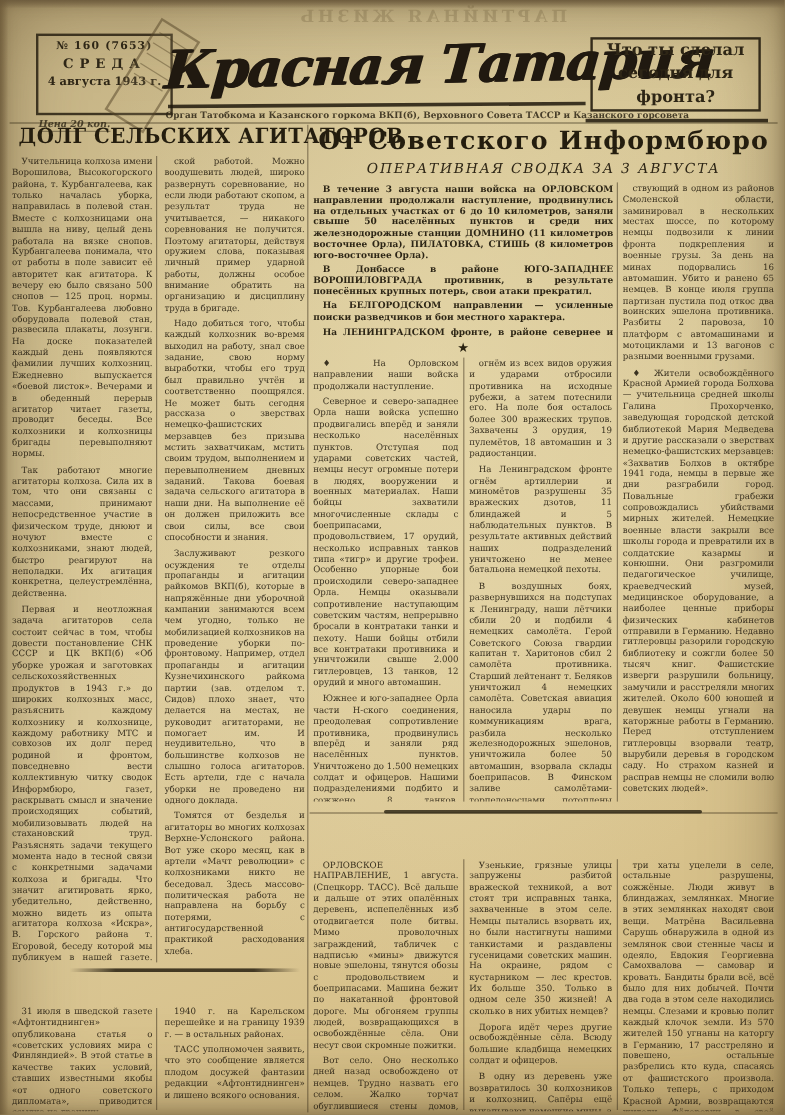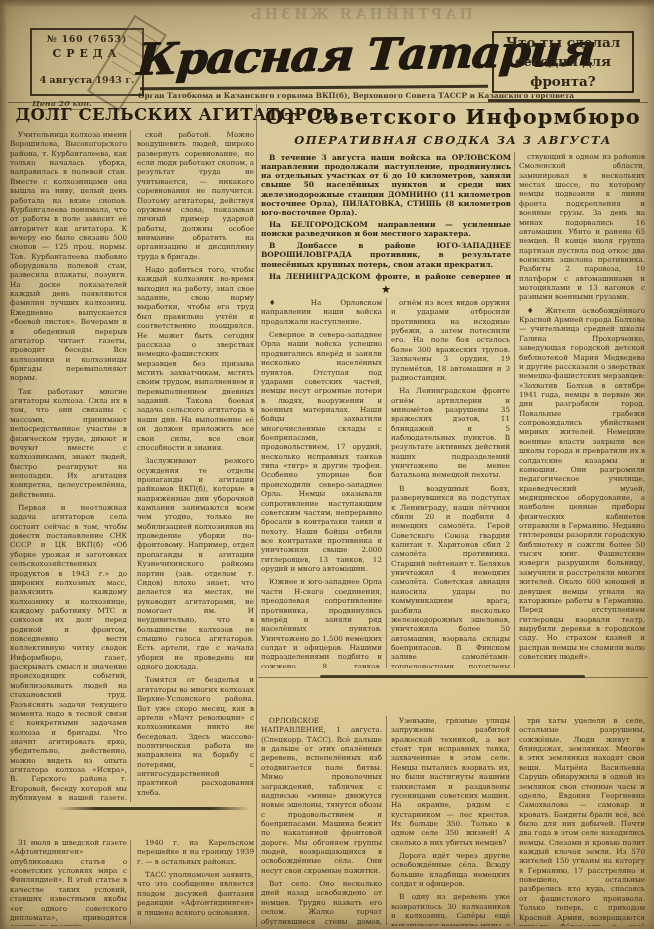--- a/index.html
+++ b/index.html
@@ -20,21 +20,21 @@
     font-weight:bold;font-size:14px;letter-spacing:3px;color:#6b5a38;opacity:.28;
     transform:scale(-1,1);filter:blur(.6px);white-space:nowrap;
   }
   
   .issue-box{
     position:absolute;left:30px;top:28px;width:106px;height:60px;
     border:2px solid rgba(40,32,16,.85);padding:4px 2px 0 2px;text-align:center;
   }
   .issue-no{font-weight:bold;font-size:9px;letter-spacing:1px;}
   .weekday{font-weight:bold;font-size:11px;letter-spacing:5px;margin-top:3px;}
-  .issue-date{font-weight:bold;font-size:9.5px;margin-top:14px;white-space:nowrap;}
+  .issue-date{font-weight:bold;font-size:9.5px;margin-top:3px;white-space:nowrap;}
   .price{position:absolute;left:32px;top:98px;font-size:8px;font-style:italic;font-weight:bold;opacity:.8;border-bottom:1px solid rgba(40,32,16,.5);padding-bottom:1px;}
   .stamp{
     position:absolute;left:108px;top:18px;width:34px;height:86px;
     border:2px solid rgba(70,56,28,.45);transform:rotate(32deg);
     background:rgba(190,170,120,.15);
   }
   .stamp i{display:block;height:0;border-top:1.5px solid rgba(70,56,28,.4);margin:9px 3px;}
   .slogan{position:absolute;left:290px;top:23px;width:240px;text-align:center;font-weight:bold;font-size:9.5px;white-space:nowrap;}
   .paper-title{
     position:absolute;left:138px;top:30px;width:352px;text-align:center;
@@ -58,21 +58,21 @@
   .taper{position:absolute;height:3px;background:linear-gradient(90deg,rgba(40,32,16,0),rgba(40,32,16,.85) 20%,rgba(40,32,16,.85) 80%,rgba(40,32,16,0));}
   
   .headline-left{
     position:absolute;left:8px;top:104px;width:248px;text-align:center;
     font-weight:bold;font-size:17.5px;letter-spacing:.5px;white-space:nowrap;
     transform:scaleX(.94);color:#241d0e;
   }
   .news-col{position:absolute;overflow:hidden;text-align:justify;font-size:7.2px;line-height:1.3;color:rgba(40,32,18,.9);}
   .news-col p{margin:0 0 4px 0;text-indent:8px;}
   .ib-title{position:absolute;left:258px;top:104px;width:390px;text-align:center;font-weight:bold;font-size:21px;letter-spacing:1px;color:#241d0e;white-space:nowrap;}
-  .ib-sub{position:absolute;left:258px;top:133px;width:390px;text-align:center;font-weight:bold;font-style:italic;font-size:11.5px;letter-spacing:1.5px;white-space:nowrap;}
+  .ib-sub{position:absolute;left:258px;top:133px;width:390px;text-align:center;font-weight:normal;font-style:italic;font-size:11.5px;letter-spacing:1.5px;white-space:nowrap;}
   .ib-lead{font-weight:bold;font-size:7.5px;line-height:1.22;color:rgba(34,27,14,.95);}
   .ib-lead p{margin:0 0 3px 0;}
   .star-sep{position:absolute;left:258px;top:283px;width:256px;text-align:center;font-size:11px;color:#2a2210;}
   .orl-head{position:absolute;left:258px;top:684px;width:390px;text-align:center;font-weight:bold;font-size:16.5px;letter-spacing:.5px;color:#241d0e;white-space:nowrap;}
   .tass-head{position:absolute;left:8px;top:813px;width:248px;text-align:center;font-weight:bold;font-size:14.5px;letter-spacing:.5px;color:#241d0e;white-space:nowrap;}
 </style>
 </head>
 <body>
 
 <div class="page">
@@ -133,22 +133,22 @@
     </div>
   <div class="news-col" style="left:137px;top:838px;width:117px;height:88px;">
       <p>1940 г. на Карельском перешейке и на границу 1939 г. — в остальных районах.</p>
       <p>ТАСС уполномочен заявить, что это сообщение является плодом досужей фантазии редакции «Афтонтиднинген» и лишено всякого основания.</p>
     </div>
 
   <div class="ib-title">От Советского Информбюро</div>
   <div class="ib-sub">ОПЕРАТИВНАЯ СВОДКА  ЗА 3 АВГУСТА</div>
   <div class="news-col ib-lead" style="left:261px;top:153px;width:250px;height:129px;">
       <p>В течение 3 августа наши войска на ОРЛОВСКОМ направлении продолжали наступление, продвинулись на отдельных участках от 6 до 10 километров, заняли свыше 50 населённых пунктов и среди них железнодорожные станции ДОМНИНО (11 километров восточнее Орла), ПИЛАТОВКА, СТИШЬ (8 километров юго-восточнее Орла).</p>
+      <p>В Донбассе в районе ЮГО-ЗАПАДНЕЕ ВОРОШИЛОВГРАДА противник, в результате понесённых крупных потерь, свои атаки прекратил.</p>
       <p>На БЕЛГОРОДСКОМ направлении — усиленные поиски разведчиков и бои местного характера.</p>
-      <p>В Донбассе в районе ЮГО-ЗАПАДНЕЕ ВОРОШИЛОВГРАДА противник, в результате понесённых крупных потерь, свои атаки прекратил.</p>
       <p>На ЛЕНИНГРАДСКОМ фронте, в районе севернее и восточнее Мга — поиски разведчиков и интенсивная артиллерийско-миномётная перестрелка с обеих сторон.</p>
     </div>
   <div class="star-sep">★</div>
   <div class="news-col" style="left:261px;top:298px;width:121px;height:370px;">
       <p>♦ На Орловском направлении наши войска продолжали наступление.</p>
       <p>Северное и северо-западнее Орла наши войска успешно продвигались вперёд и заняли несколько населённых пунктов. Отступая под ударами советских частей, немцы несут огромные потери в людях, вооружении и военных материалах. Наши бойцы захватили многочисленные склады с боеприпасами, продовольствием, 17 орудий, несколько исправных танков типа «тигр» и другие трофеи. Особенно упорные бои происходили северо-западнее Орла. Немцы оказывали сопротивление наступающим советским частям, непрерывно бросали в контратаки танки и пехоту. Наши бойцы отбили все контратаки противника и уничтожили свыше 2.000 гитлеровцев, 13 танков, 12 орудий и много автомашин.</p>
       <p>Южнее и юго-западнее Орла части Н-ского соединения, преодолевая сопротивление противника, продвинулись вперёд и заняли ряд населённых пунктов. Уничтожено до 1.500 немецких солдат и офицеров. Нашими подразделениями подбито и сожжено 8 танков, уничтожено 4 самоходных и 19 полевых орудий, 40 миномётов и 80 пулемётов. Захвачены у противника 19 орудий, 6 радиостанций и склад боеприпасов.</p>
     </div>
   <div class="news-col" style="left:391px;top:298px;width:119px;height:370px;">
       <p>огнём из всех видов оружия и ударами отбросили противника на исходные рубежи, а затем потеснили его. На поле боя осталось более 300 вражеских трупов. Захвачены 3 орудия, 19 пулемётов, 18 автомашин и 3 радиостанции.</p>

